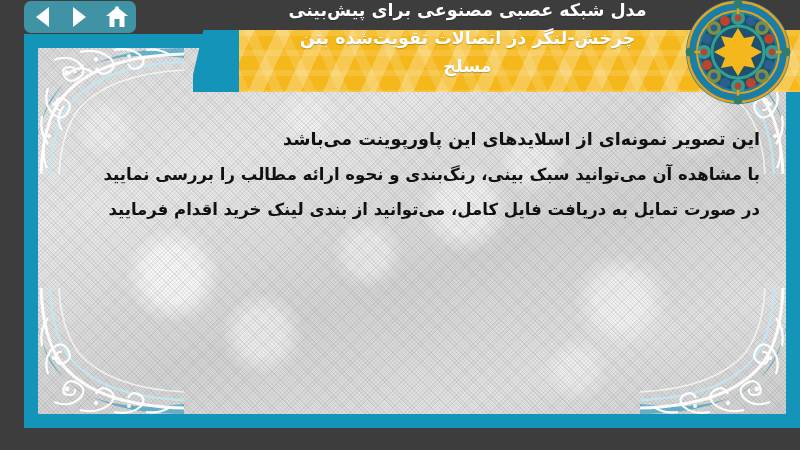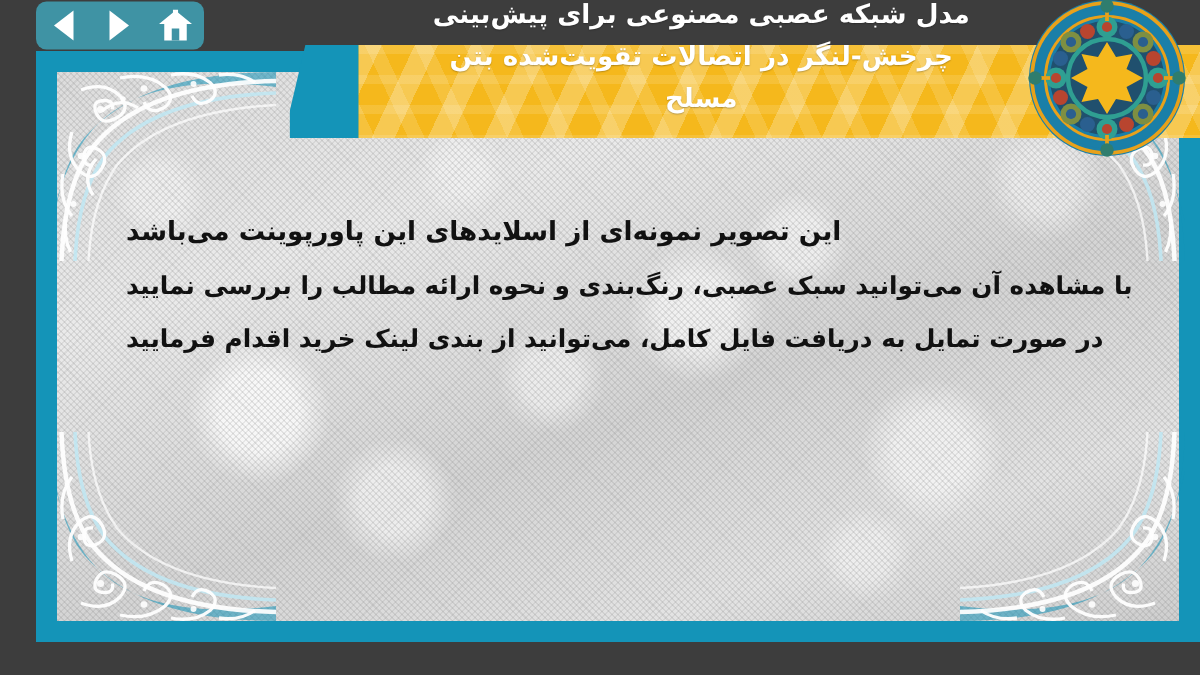--- a/index.html
+++ b/index.html
@@ -106,22 +106,22 @@
   }
 
   
   #medallion{
     position:absolute;right:8px;top:-2px;width:108px;height:108px;z-index:55;
     pointer-events:none;
   }
 
   
   #bodytext{
-    position:absolute;left:60px;right:40px;top:104px;
-    direction:rtl;text-align:left;color:#111;
+    position:absolute;left:60px;right:40px;top:88px;
+    direction:rtl;text-align:right;color:#111;
     font-size:16.5px;line-height:35px;font-weight:bold;
     z-index:40;
   }
   #bodytext .ln{display:block;}
   #bodytext .ln:first-child{font-size:17.5px;}
 </style>
 </head>
 <body>
 
 <div id="viewer">
@@ -233,21 +233,21 @@
           <circle cx="33" cy="29" r="2.4"></circle>
             <circle cx="62" cy="15" r="2.2"></circle>
           <circle cx="95" cy="12" r="2"></circle>
             <circle cx="20" cy="60" r="2.2"></circle>
         </g>
       </svg>
     </div>
 
     <div id="bodytext">
       <span class="ln">این تصویر نمونه‌ای از اسلایدهای این پاورپوینت می‌باشد</span>
-      <span class="ln">با مشاهده آن می‌توانید سبک عصبی، رنگ‌بندی و نحوه ارائه مطالب را بررسی نمایید</span>
+      <span class="ln">با مشاهده آن می‌توانید سبک بینی، رنگ‌بندی و نحوه ارائه مطالب را بررسی نمایید</span>
       <span class="ln">در صورت تمایل به دریافت فایل کامل، می‌توانید از بندی لینک خرید اقدام فرمایید</span>
     </div>
   </div>
 
   <div id="titlebar">
     <div id="tb-teal"></div>
     <div id="tb-gold"></div>
     <div id="title-text">مدل شبکه عصبی مصنوعی برای پیش‌بینی
 چرخش-لنگر در اتصالات تقویت‌شده بتن
 مسلح</div>

